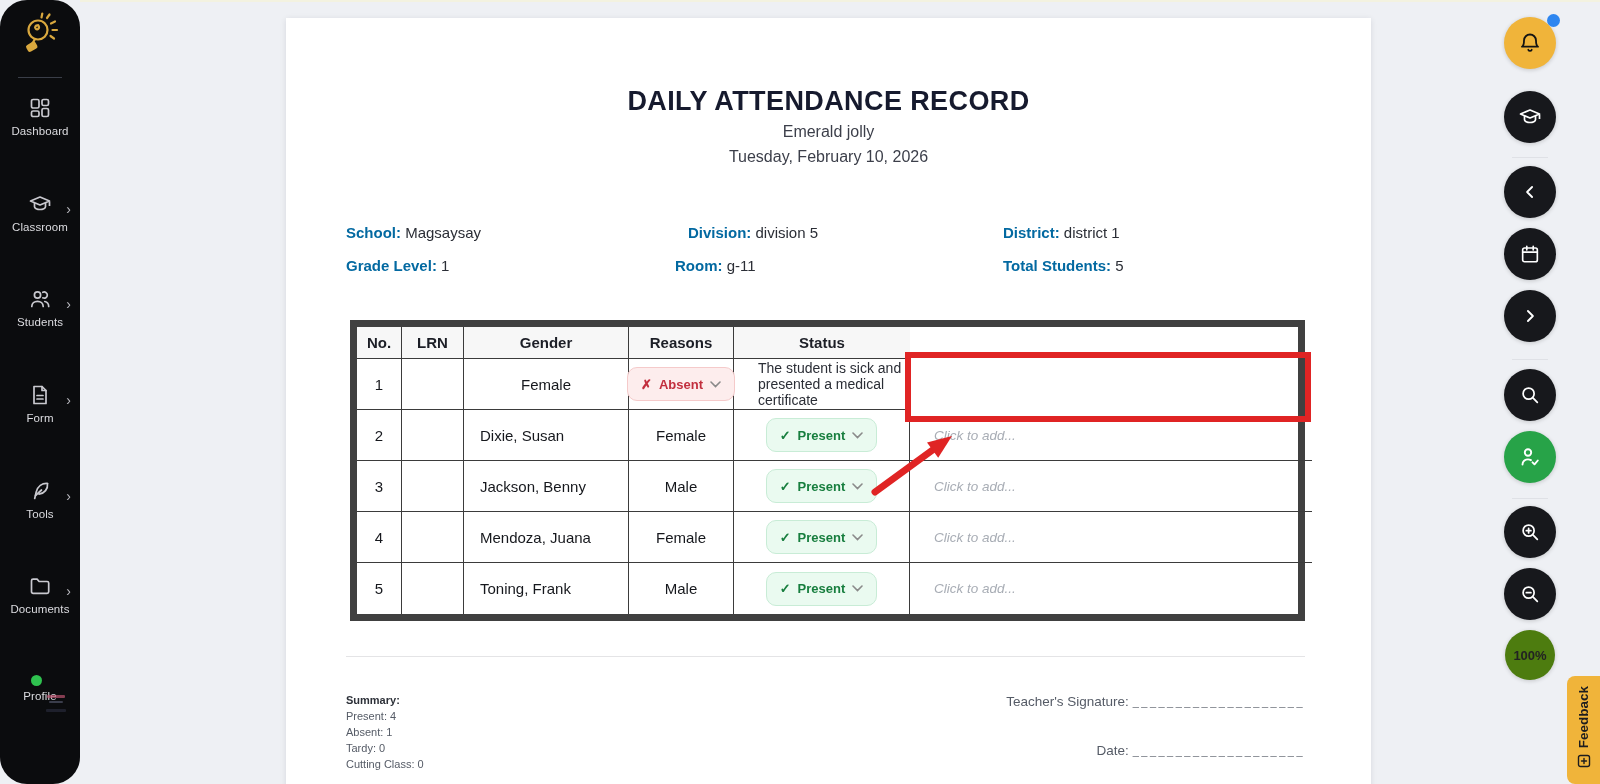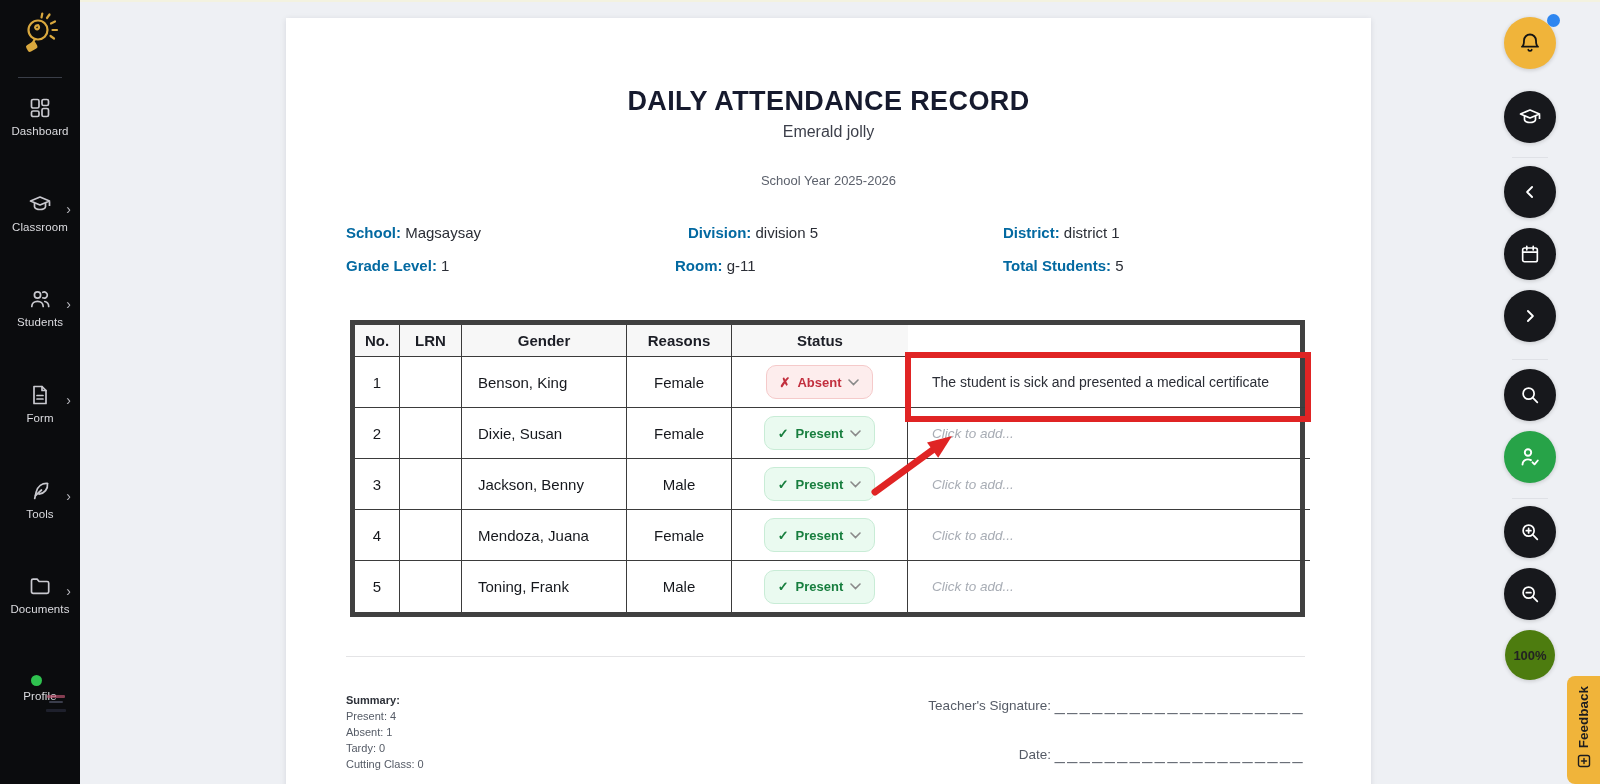--- a/index.html
+++ b/index.html
@@ -4,21 +4,21 @@
 <style>
   * { margin:0; padding:0; box-sizing:border-box; }
   html,body { width:1600px; height:784px; overflow:hidden; }
   body { font-family:"Liberation Sans", sans-serif; background:#eef0f4; position:relative; }
   #screen { position:absolute; inset:0; width:1600px; height:784px; }
 
   
   .top-strip { position:absolute; left:80px; right:0; top:0; height:2px; background:#f3f2e0; }
 
   
-  .sidebar { position:absolute; left:0; top:0; width:80px; height:784px; background:#0b0c0e; z-index:20; }
+  .sidebar { position:absolute; left:0; top:0; width:80px; height:784px; background:#0b0c0e; z-index:20;border-radius:27px; }
   .logo-wrap { position:absolute; top:10px; left:16px; width:48px; height:52px; }
   .side-divider { position:absolute; top:77px; left:18px; width:44px; height:1px; background:#3a3e48; }
   .nav-item { position:absolute; left:0; width:80px; text-align:center; cursor:pointer; }
   .nav-icon { display:block; width:24px; height:24px; margin:0 auto; }
   .nav-icon svg { width:24px; height:24px; display:block; }
   .nav-label { display:block; margin-top:5px; font-size:11.5px; color:#dcdce0; letter-spacing:.1px; }
   .nav-chev { position:absolute; right:9px; top:10px; color:#b9b9bf; font-size:14px; line-height:1; }
   .profile-item { position:absolute; top:685px; left:0; width:80px; text-align:center; cursor:pointer; }
   .avatar { position:relative; width:36px; height:36px; margin:0 auto; border-radius:50%;
             background:radial-gradient(circle at 40% 35%, #ffffff 55%, #ececf0 100%); overflow:visible; }
@@ -33,21 +33,21 @@
   .doc-title { position:absolute; top:68px; left:0; width:100%; text-align:center; font-size:27px; font-weight:700;
                color:#161a2e; letter-spacing:.4px; }
   .doc-sub1 { position:absolute; top:105px; left:0; width:100%; text-align:center; font-size:16px; color:#3c3f4a; }
   .doc-sub2 { position:absolute; top:130px; left:0; width:100%; text-align:center; font-size:16px; color:#3c3f4a; }
   .doc-sub3 { position:absolute; top:155px; left:0; width:100%; text-align:center; font-size:13px; color:#5c616c; }
 
   .info-cell { position:absolute; font-size:15px; color:#2b2e36; white-space:nowrap; }
   .info-cell b { color:#0369a1; font-weight:700; }
 
   
-  .atable { position:absolute; left:64px; top:302px; width:955px; border:5px solid #404040; background:#fff; }
+  .atable { position:absolute; left:64px; top:302px; width:955px; border:7px solid #404040; background:#fff; }
   .trow { display:grid; grid-template-columns:45px 62px 165px 105px 176px 402px; }
   .tcell { border-right:1px solid #3b3b3b; border-bottom:1px solid #3b3b3b; display:flex; align-items:center;
            justify-content:center; font-size:15px; color:#16181d; }
   .tcell:last-child { border-right:none; }
   .thead .tcell { height:32px; background:#f7f7f7; font-weight:700; font-size:15px; color:#1c1e26; }
   .tbody .tcell { height:51px; }
   .trow:last-child .tcell { border-bottom:none; }
   .cell-left { justify-content:flex-start; padding-left:16px; }
   .cell-reason { justify-content:flex-start; padding-left:24px; font-size:14px; color:#2b2e36; cursor:text; }
   .placeholder { font-style:italic; color:#a8adb5; font-size:13.5px;text-align:right; }
@@ -62,21 +62,21 @@
   
   .anno-rect { position:absolute; left:619px; top:334px; width:406px; height:70px; border:6px solid #e02424;
                z-index:6; pointer-events:none; }
   .anno-arrow { position:absolute; left:580px; top:408px; width:100px; height:76px; z-index:6; pointer-events:none; }
 
   .foot-divider { position:absolute; left:60px; top:638px; width:959px; height:1px; background:#e4e4e6; }
   .summary { position:absolute; left:60px; top:674px; font-size:11px; color:#555b66; line-height:16px; }
   .summary .sum-title { font-weight:700; color:#2d3139; }
   .sig-line { position:absolute; right:66px; top:676px; font-size:13.5px; color:#555b66; white-space:nowrap; }
   .date-line { position:absolute; right:66px; top:725px; font-size:13.5px; color:#555b66; white-space:nowrap;margin-left:31px; }
-  .dashes { color:#6a6f78; letter-spacing:2.5px; font-size:18px; }
+  .dashes { color:#6a6f78; letter-spacing:2.5px; font-size:11px; }
 
   
   .fab { position:absolute; left:1504px; width:52px; height:52px; border-radius:50%; display:flex; align-items:center;
          justify-content:center; cursor:pointer; z-index:15; box-shadow:0 1px 4px rgba(0,0,0,.18); }
   .fab svg { display:block; }
   .fab-amber { background:#f0b43a; }
   .fab-dark { background:#17181c; }
   .fab-green { background:#27a348; }
   .fab-white { background:#4d7c0f; left:1505px; width:50px; height:50px; font-size:13px; font-weight:700; color:#222; }
   .badge-dot { position:absolute; left:1547px; top:14px; width:13px; height:13px; border-radius:50%; background:#2e86f0; z-index:16; }
@@ -189,21 +189,21 @@
         <span class="mock1"></span><span class="mock2"></span><span class="mock3"></span>
         <span class="online-dot"></span>
       </span>
       <span class="nav-label">Profile</span>
     </div>
   </div>
 
   <div class="page-card">
     <div class="doc-title">DAILY ATTENDANCE RECORD</div>
     <div class="doc-sub1">Emerald jolly</div>
-    <div class="doc-sub3">School Year 2025-2026</div>
+    <div class="doc-sub2">Tuesday, February 10, 2026</div>
 
     <div class="info-cell" style="left:60px; top:206px">
       <b>School:</b>
       <span>Magsaysay</span>
     </div>
     <div class="info-cell" style="left:402px; top:206px">
       <b>Division:</b>
       <span>division 5</span>
     </div>
     <div class="info-cell" style="left:717px; top:206px">
@@ -229,21 +229,20 @@
         <div class="tcell">LRN</div>
         <div class="tcell">Gender</div>
         <div class="tcell">Reasons</div>
         <div class="tcell">Status</div>
       </div>
 
       <div class="tbody">
         <div class="trow">
           <div class="tcell">1</div>
           <div class="tcell"></div>
-          <div class="tcell cell-left">Benson, King</div>
           <div class="tcell">Female</div>
           <div class="tcell">
             <span class="pill pill-absent">
               <span class="glyph">✗</span>
               <span>Absent</span>
               <span class="chev">
                 <svg width="11" height="7" viewBox="0 0 11 7" fill="none" stroke="#8a8a8a" stroke-width="1.6" stroke-linecap="round">
                     <path d="M1 1l4.5 4.5L10 1"></path>
                   </svg>
               </span>

